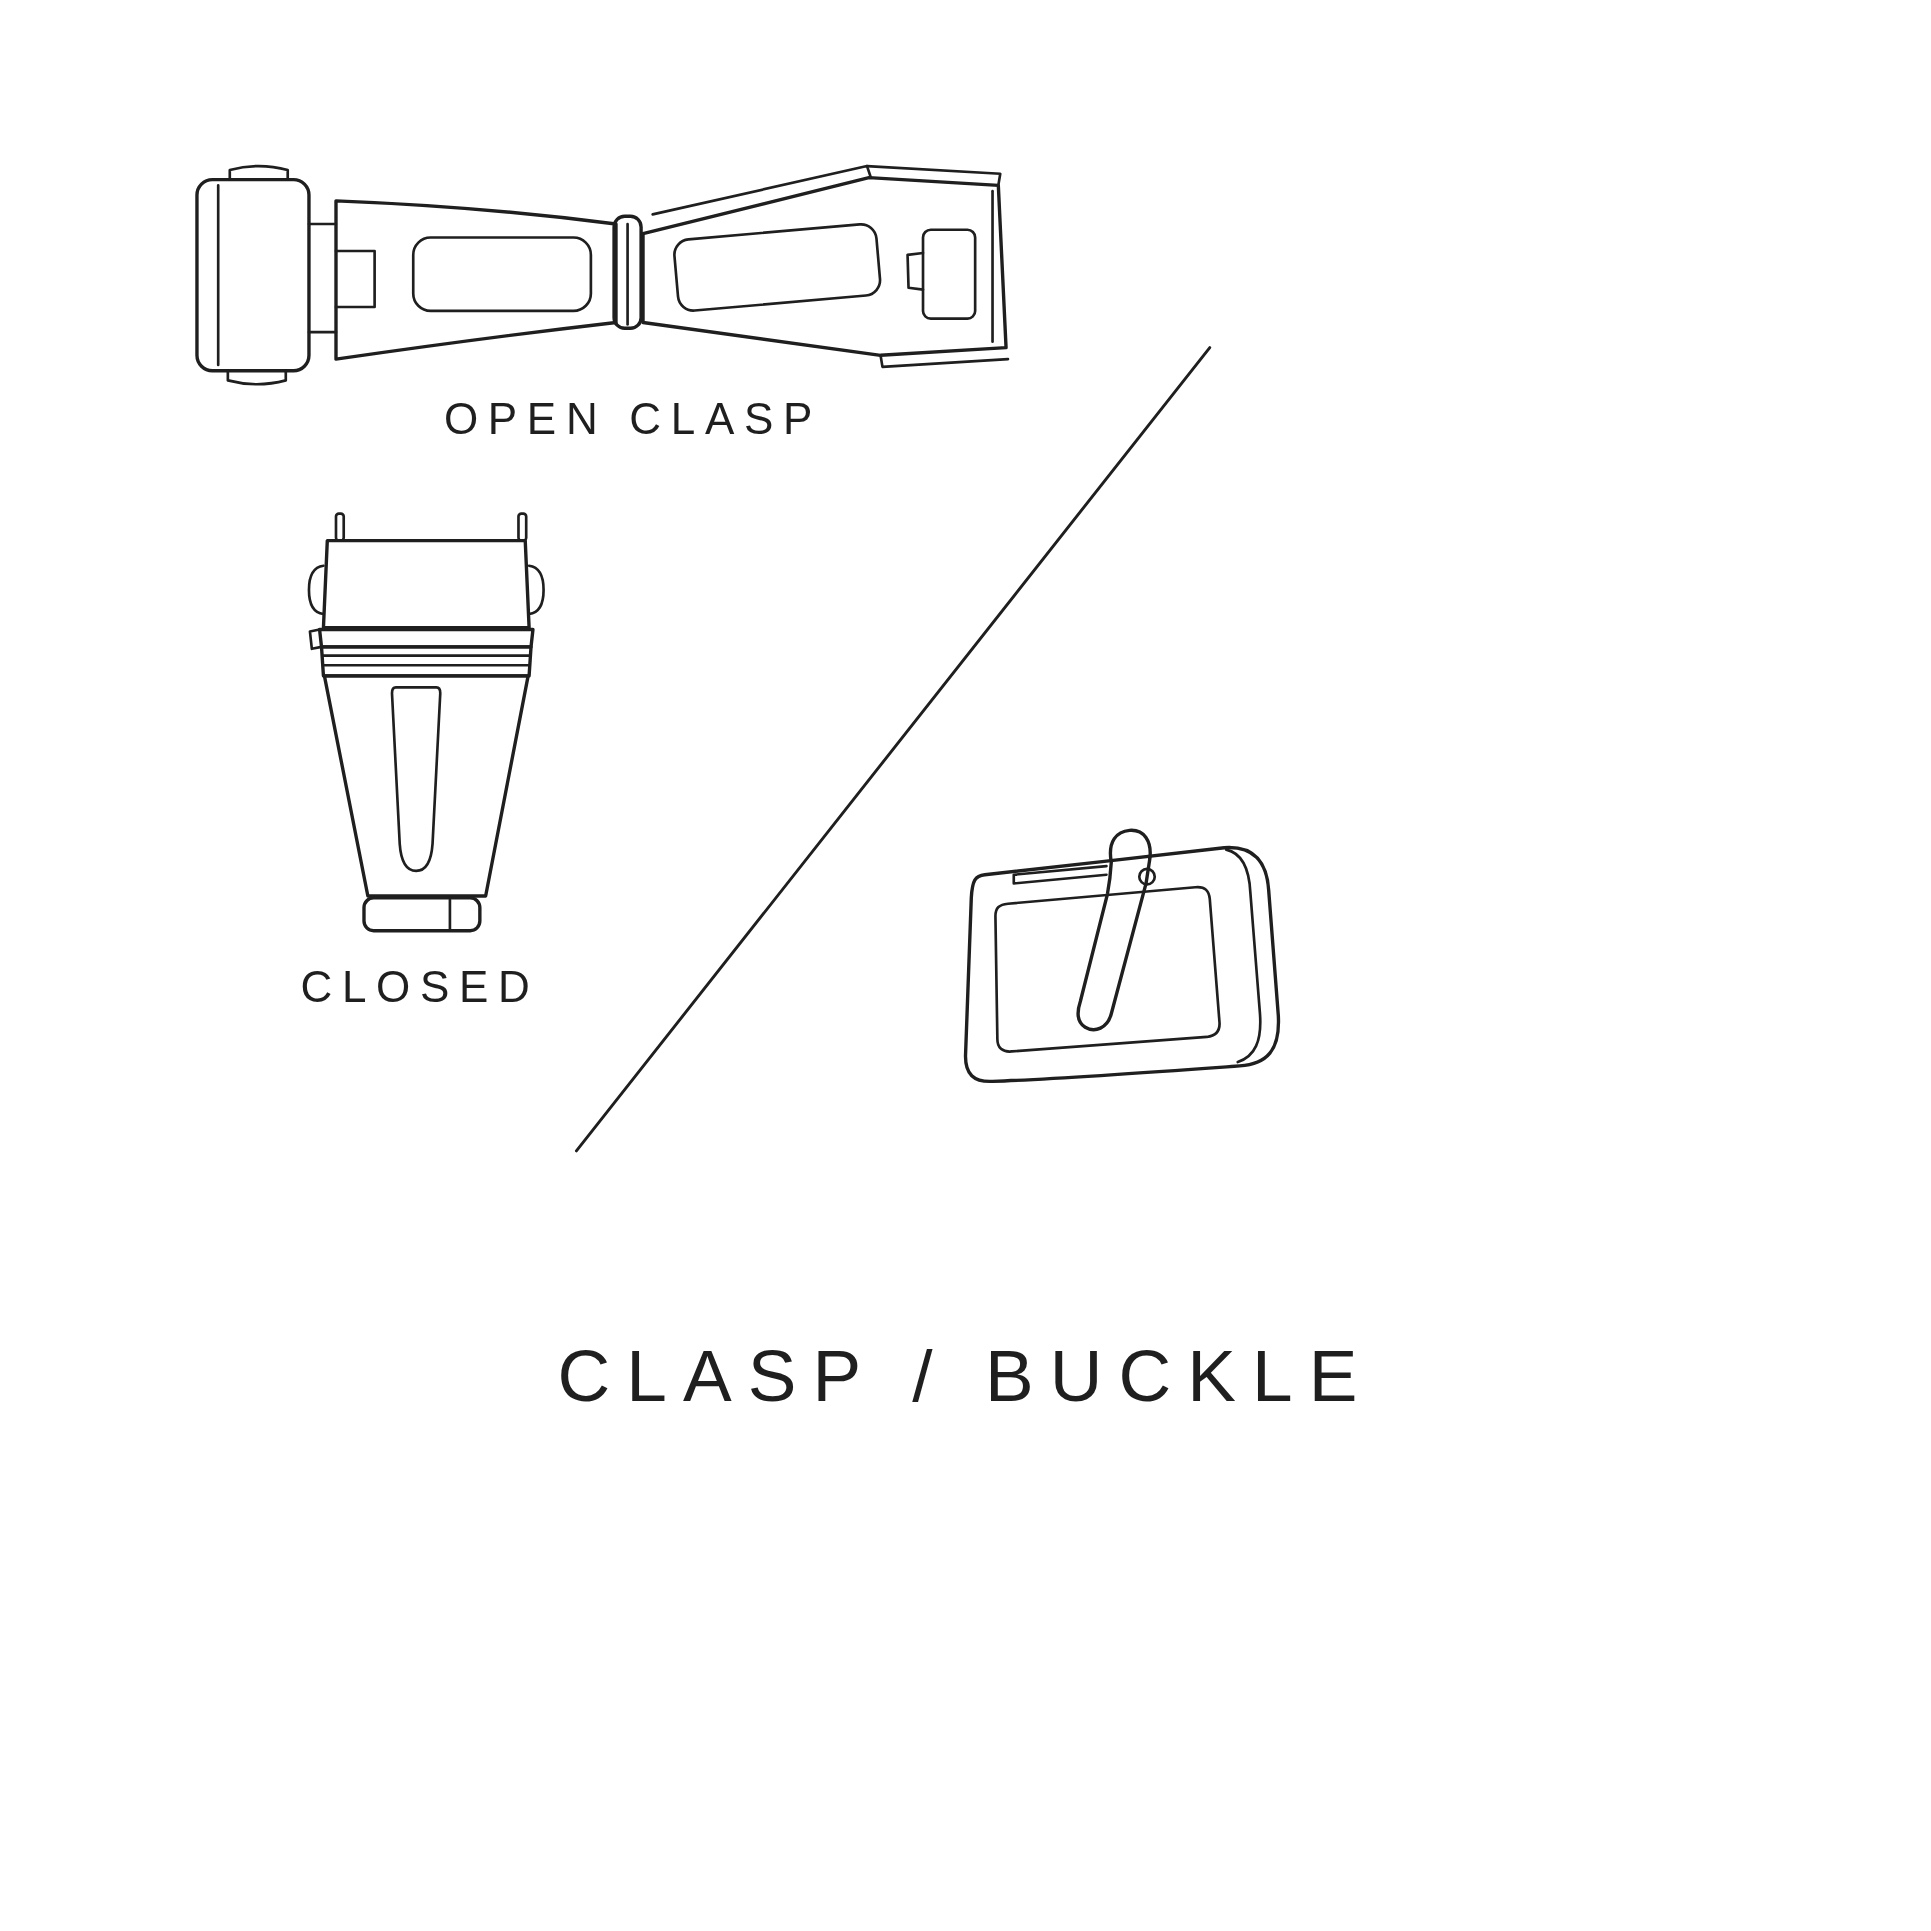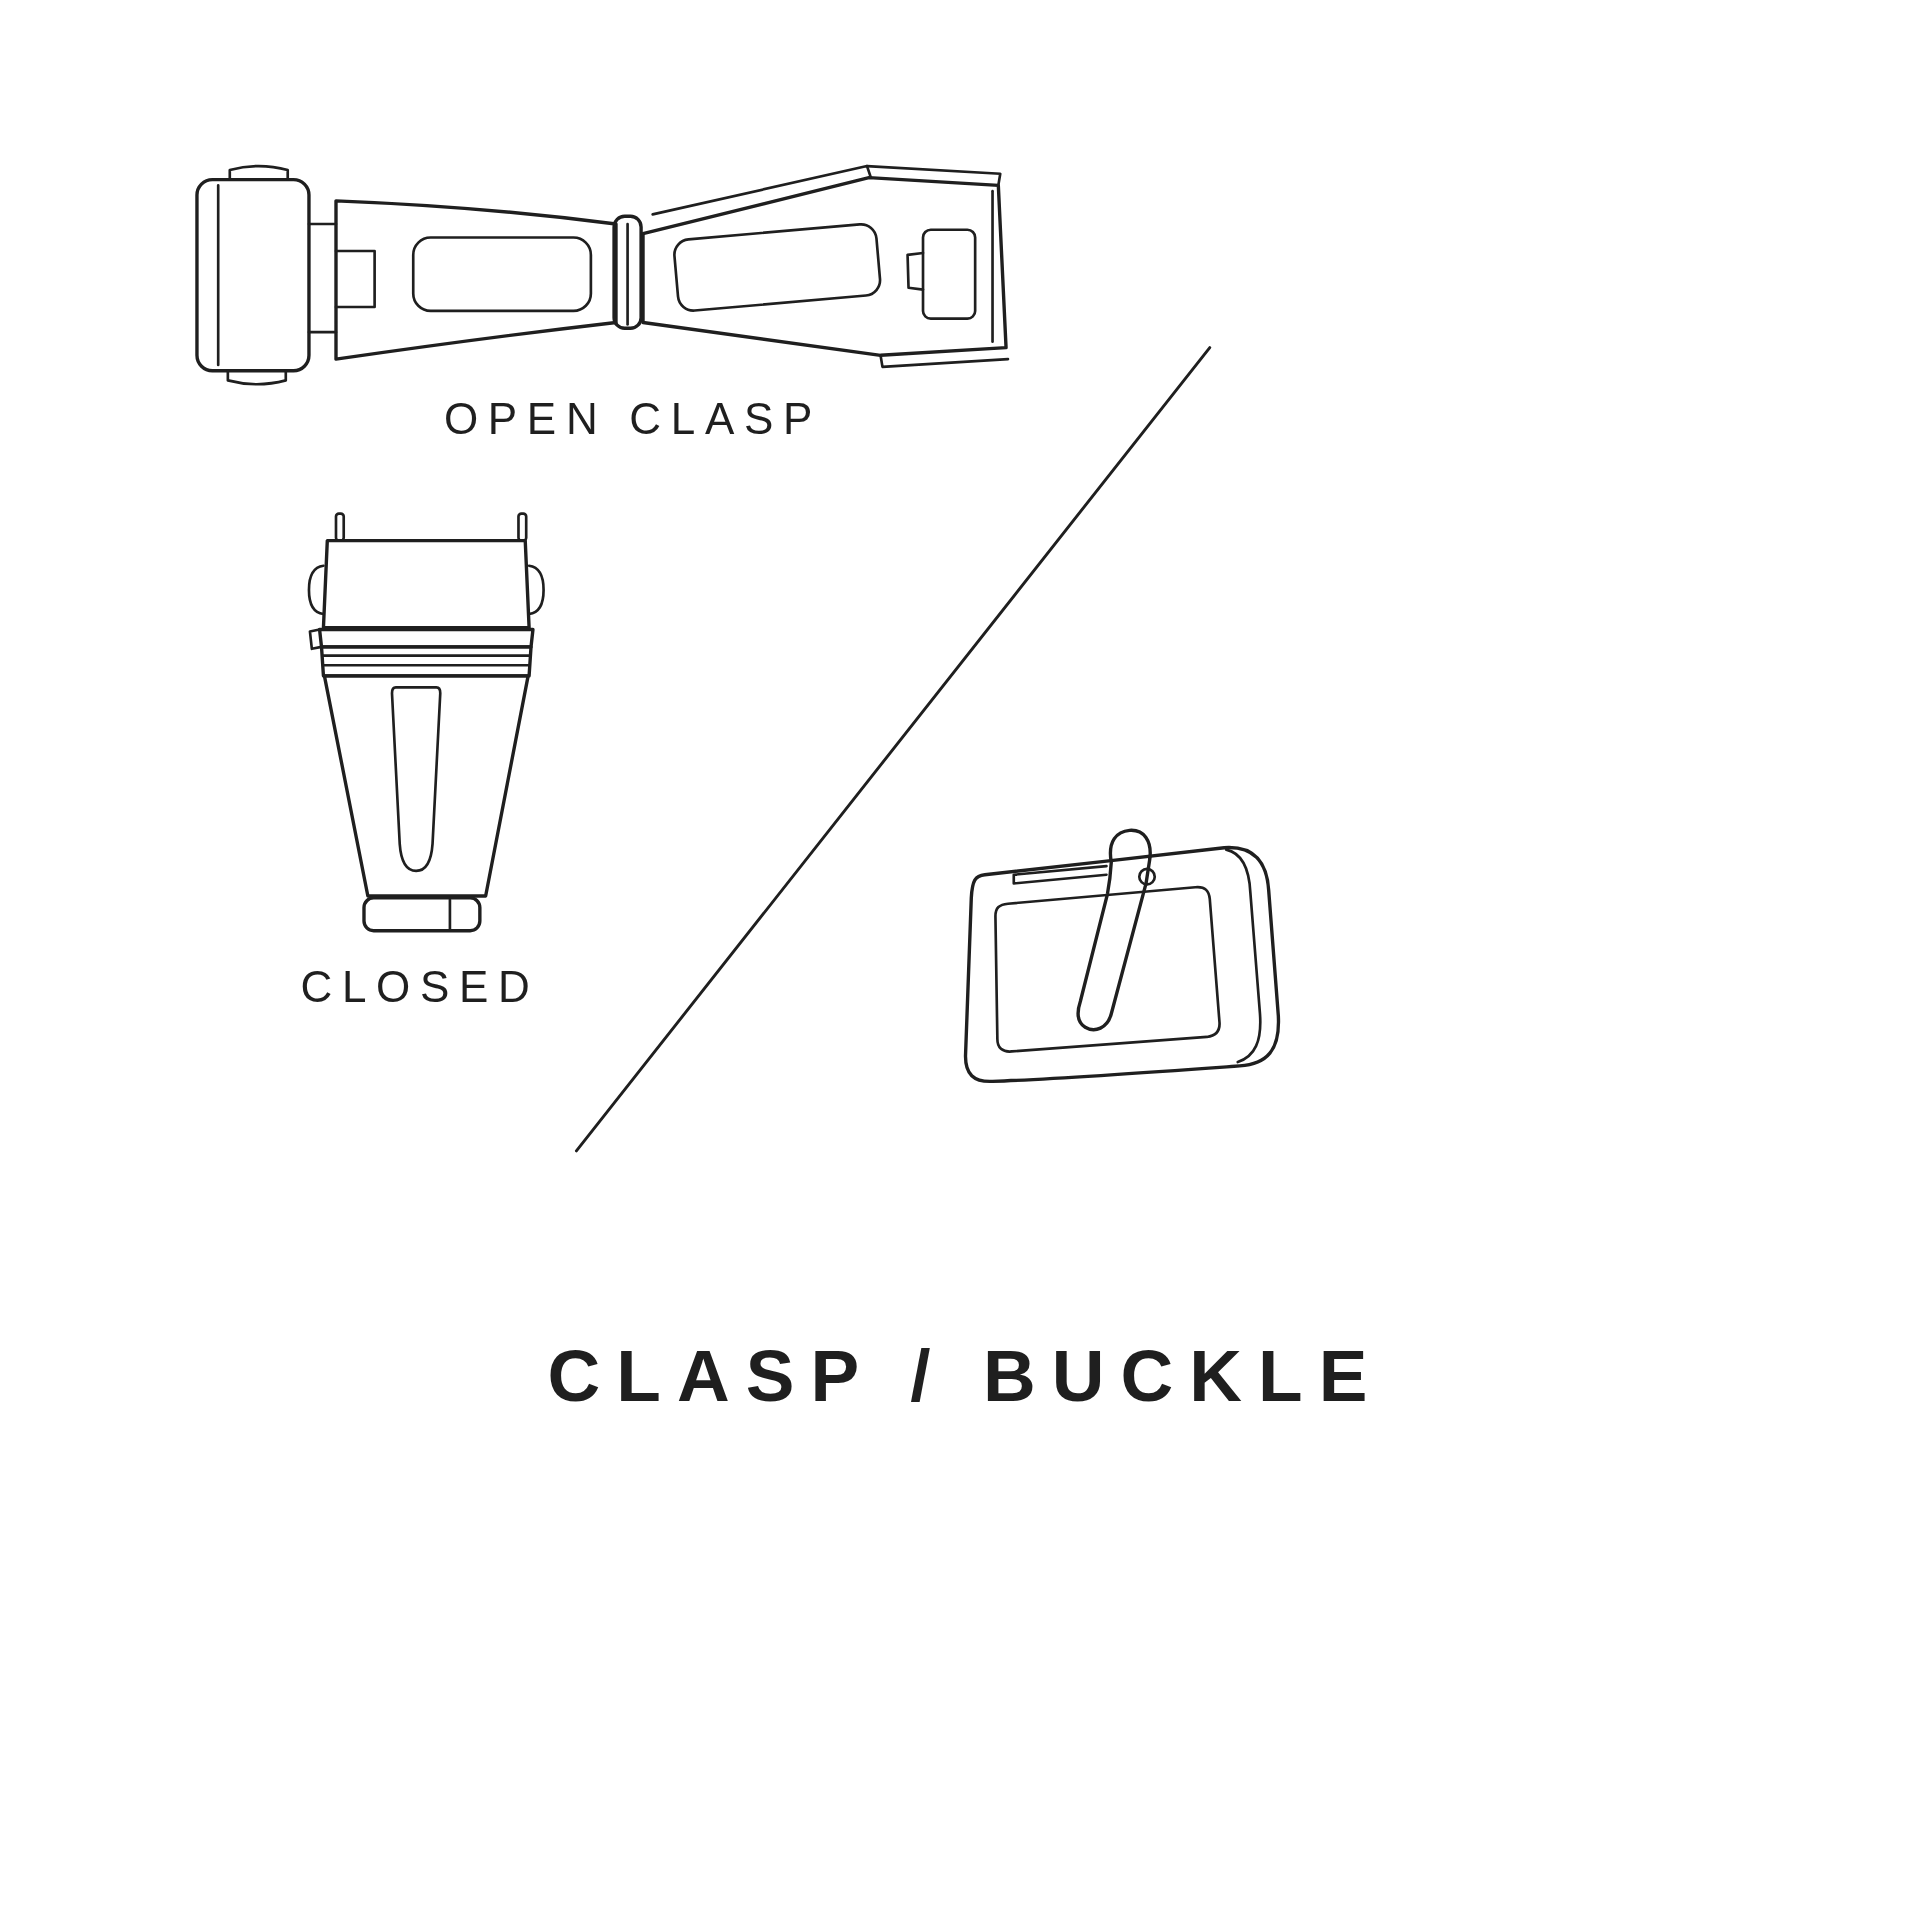--- a/index.html
+++ b/index.html
@@ -39,21 +39,21 @@
   }
   .label-open-clasp { left: 348px; top: 394px; width: 570px; }
   .label-closed    { left: 135px; top: 962px; width: 570px; }
   .page-title {
     position: absolute;
     left: 0; top: 1334px;
     width: 1931px;
     text-align: center;
     font-size: 73px;
     letter-spacing: 0.22em;
-    font-weight: 700;
+    font-weight: 400;
     color: var(--ink);
     white-space: nowrap;
   }
 </style>
 </head>
 <body>
 
 <div class="canvas">
 
   <svg class="artwork" viewBox="0 0 2000 2000" aria-hidden="true">

